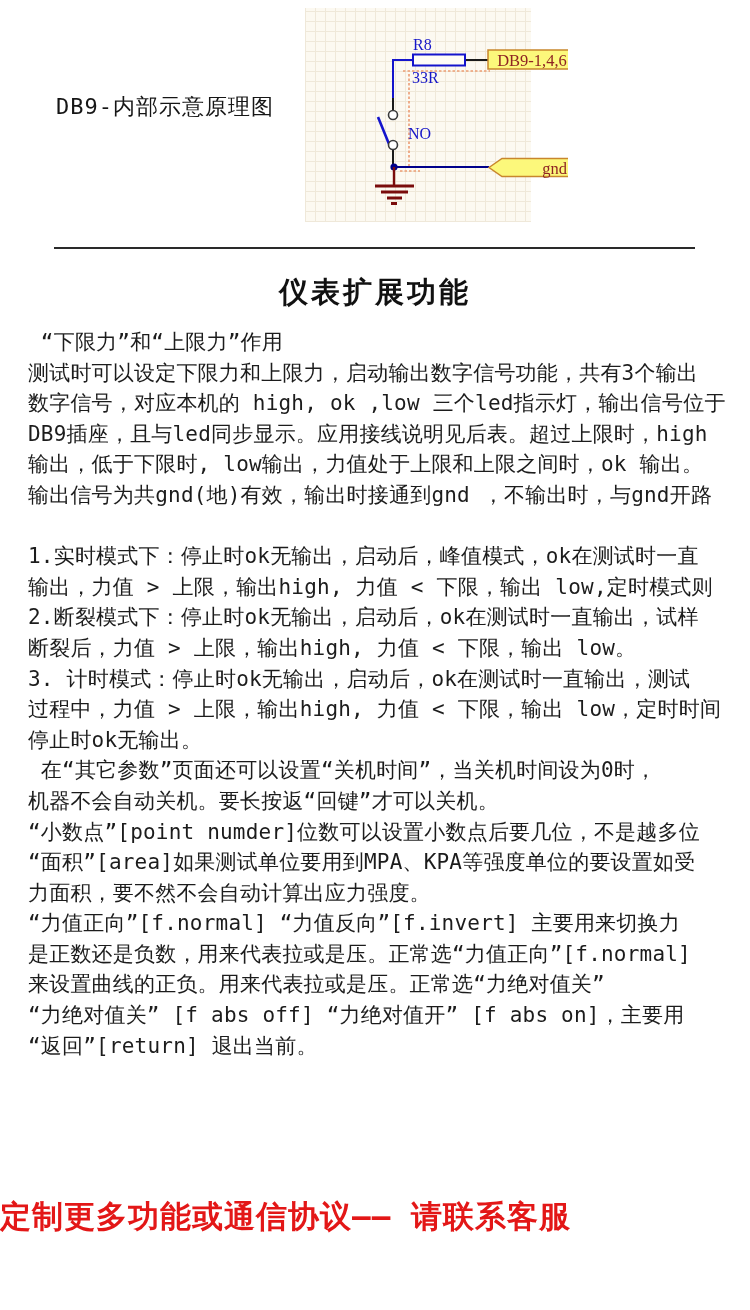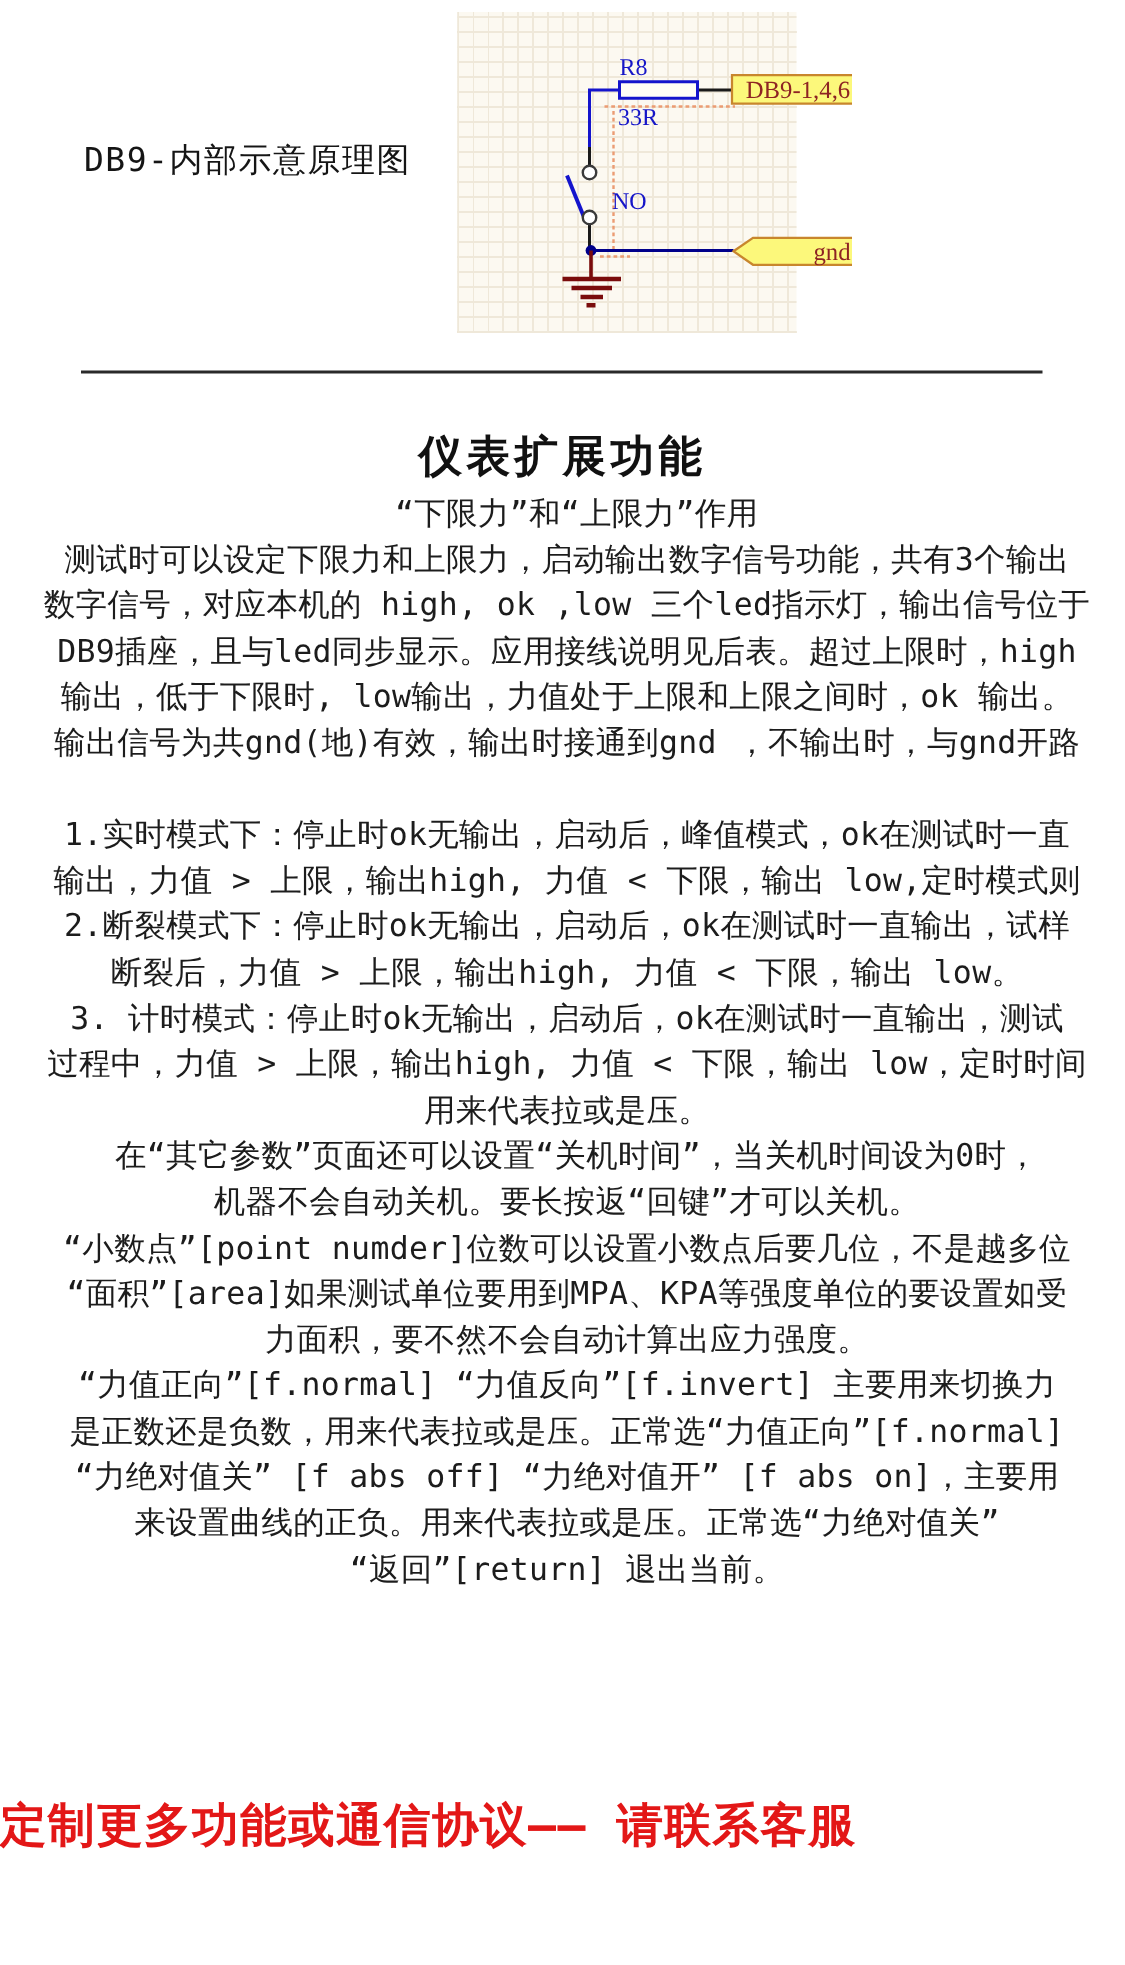--- a/index.html
+++ b/index.html
@@ -21,25 +21,25 @@
   .schematic svg{position:absolute;left:0;top:0;}
   .sch-caption{
     position:absolute;left:56px;top:92px;
     font-size:22px;font-weight:400;color:#151515;letter-spacing:1px;
     white-space:pre;
   }
   
   .divider{position:absolute;left:54px;top:247px;width:641px;height:2px;background:#2a2a2a;}
   .section-title{
     position:absolute;left:0;top:273px;width:750px;text-align:center;
-    font-size:29px;font-weight:600;color:#111;letter-spacing:3px;margin-top:12px;
+    font-size:29px;font-weight:600;color:#111;letter-spacing:3px;
   }
   .body-text{
     position:absolute;left:28px;top:327px;width:700px;
-    font-size:21px;font-weight:500;color:#1c1c1c;text-align:center;
+    font-size:21px;font-weight:500;color:#1c1c1c;
   }
   .text-line{
     height:30.6px;line-height:30.6px;white-space:pre;min-height:30.6px;
     letter-spacing:0.2px;
   }
   .footer-notice{
     position:absolute;left:0;top:1196px;width:750px;text-align:left;
     font-size:31px;font-weight:700;color:#e31717;letter-spacing:1px;
     white-space:pre;
   }
@@ -101,26 +101,26 @@
     <div class="text-line">DB9插座，且与led同步显示。应用接线说明见后表。超过上限时，high</div>
     <div class="text-line">输出，低于下限时, low输出，力值处于上限和上限之间时，ok 输出。</div>
     <div class="text-line">输出信号为共gnd(地)有效，输出时接通到gnd ，不输出时，与gnd开路</div>
     <div class="text-line"></div>
     <div class="text-line">1.实时模式下：停止时ok无输出，启动后，峰值模式，ok在测试时一直</div>
     <div class="text-line">输出，力值 &gt; 上限，输出high, 力值 &lt; 下限，输出 low,定时模式则</div>
     <div class="text-line">2.断裂模式下：停止时ok无输出，启动后，ok在测试时一直输出，试样</div>
     <div class="text-line">断裂后，力值 &gt; 上限，输出high, 力值 &lt; 下限，输出 low。</div>
     <div class="text-line">3. 计时模式：停止时ok无输出，启动后，ok在测试时一直输出，测试</div>
     <div class="text-line">过程中，力值 &gt; 上限，输出high, 力值 &lt; 下限，输出 low，定时时间</div>
-    <div class="text-line">用来代表拉或是压。</div>
+    <div class="text-line">停止时ok无输出。</div>
     <div class="text-line"> 在“其它参数”页面还可以设置“关机时间”，当关机时间设为0时，</div>
     <div class="text-line">机器不会自动关机。要长按返“回键”才可以关机。</div>
     <div class="text-line">“小数点”[point numder]位数可以设置小数点后要几位，不是越多位</div>
     <div class="text-line">“面积”[area]如果测试单位要用到MPA、KPA等强度单位的要设置如受</div>
     <div class="text-line">力面积，要不然不会自动计算出应力强度。</div>
     <div class="text-line">“力值正向”[f.normal] “力值反向”[f.invert] 主要用来切换力</div>
     <div class="text-line">是正数还是负数，用来代表拉或是压。正常选“力值正向”[f.normal]</div>
+    <div class="text-line">来设置曲线的正负。用来代表拉或是压。正常选“力绝对值关”</div>
     <div class="text-line">“力绝对值关” [f abs off] “力绝对值开” [f abs on]，主要用</div>
-    <div class="text-line">来设置曲线的正负。用来代表拉或是压。正常选“力绝对值关”</div>
     <div class="text-line">“返回”[return] 退出当前。</div>
   </div>
 
 <div class="footer-notice">定制更多功能或通信协议—— 请联系客服</div>
 
 </body></html>

